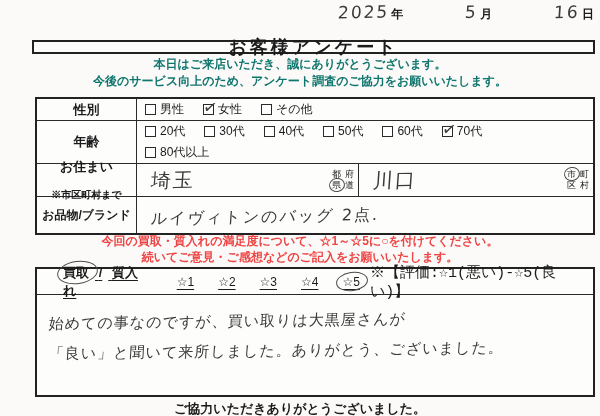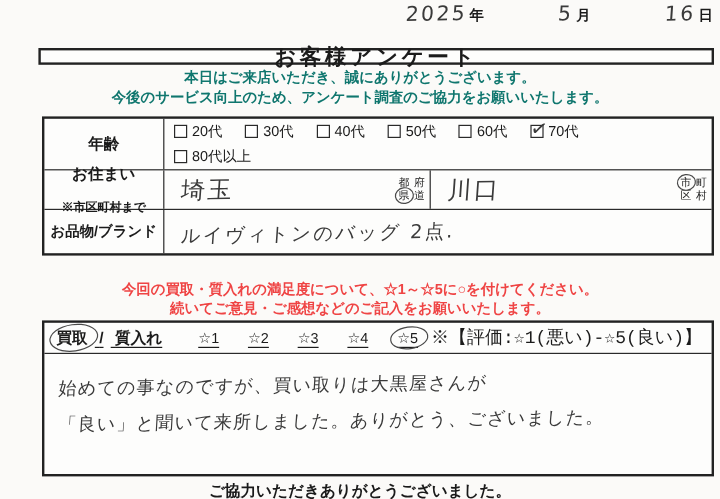--- a/index.html
+++ b/index.html
@@ -104,21 +104,21 @@
   .rating-box {
     position:absolute; left:35px; top:267px; width:560px; height:130px;
     border:2px solid #222; background:#fdfdfc;
   }
   .rating-header {
     height:26px; border-bottom:1.5px solid #2a2a2a;
     display:flex; align-items:center; padding:0 8px 0 10px; gap:10px;
   }
   .type-group {
     font-size:13px; font-weight:700;
-    text-decoration:underline; text-underline-offset:3px; display:inline-block;
+    text-decoration:underline; text-underline-offset:3px; display:inline-block;margin-left:16px;
   }
   .type-group > span { margin-right:6px; }
   .stars { display:flex; gap:24px; margin-left:14px; }
   .star {
     font-size:12px; text-decoration:underline; text-underline-offset:3px;
   }
   .note { margin-left:auto; font-size:15px; font-weight:400;font-family:Liberation Mono, monospace; }
 
   .comment-area { padding:10px 10px 0 12px; }
   .cline { font-size:15px; line-height:30px; display:block; transform:skewX(-4deg) rotate(-0.8deg); letter-spacing:1px; }
@@ -153,20 +153,41 @@
     <span>お客様アンケート</span>
   </div>
 
   <div class="greeting">
     <div>本日はご来店いただき、誠にありがとうございます。</div>
     <div>今後のサービス向上のため、アンケート調査のご協力をお願いいたします。</div>
   </div>
 
   <div class="main-table">
 
+    <div class="frow">
+      <div class="label-cell">
+        <span>性別</span>
+      </div>
+      <div class="content-cell">
+        <div class="opts">
+          <span class="opt">
+            <span class="cb"></span>
+            <span class="opt-label">男性</span>
+          </span>
+          <span class="opt">
+            <span class="cb checked"></span>
+            <span class="opt-label">女性</span>
+          </span>
+          <span class="opt">
+            <span class="cb"></span>
+            <span class="opt-label">その他</span>
+          </span>
+        </div>
+      </div>
+    </div>
 
     <div class="frow">
       <div class="label-cell">
         <span>年齢</span>
       </div>
       <div class="content-cell">
         <div class="opts">
           <span class="opt">
             <span class="cb"></span>
             <span class="opt-label">20代</span>

